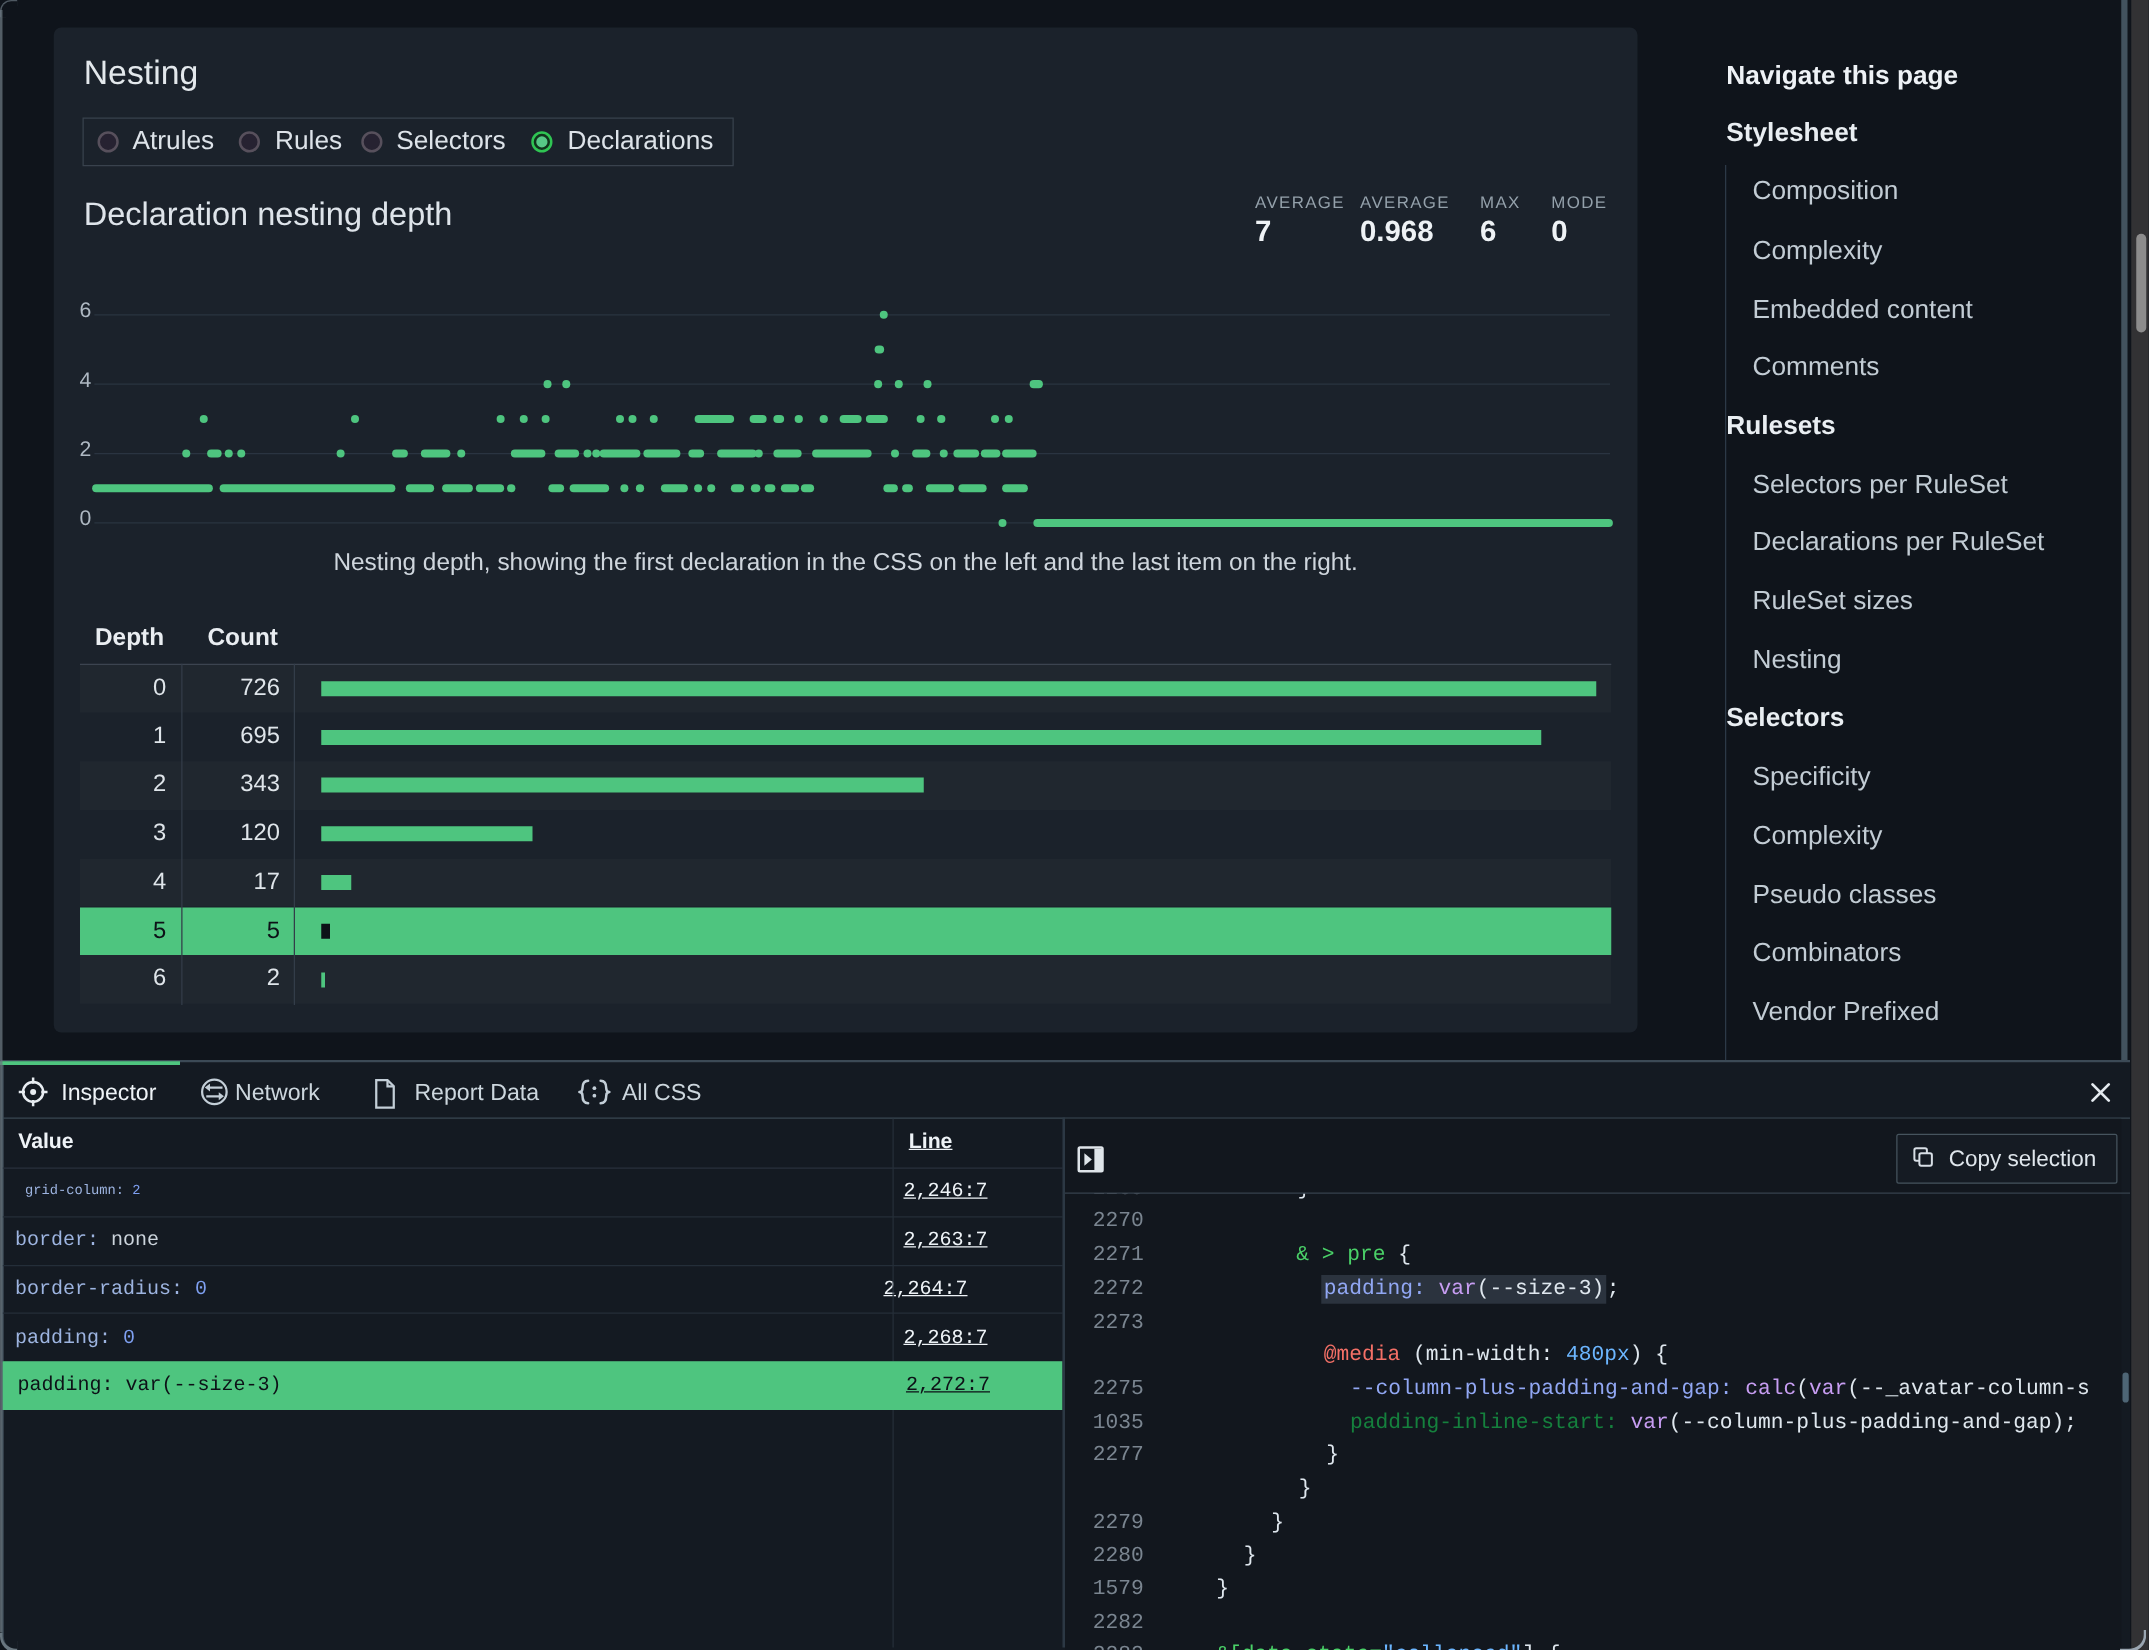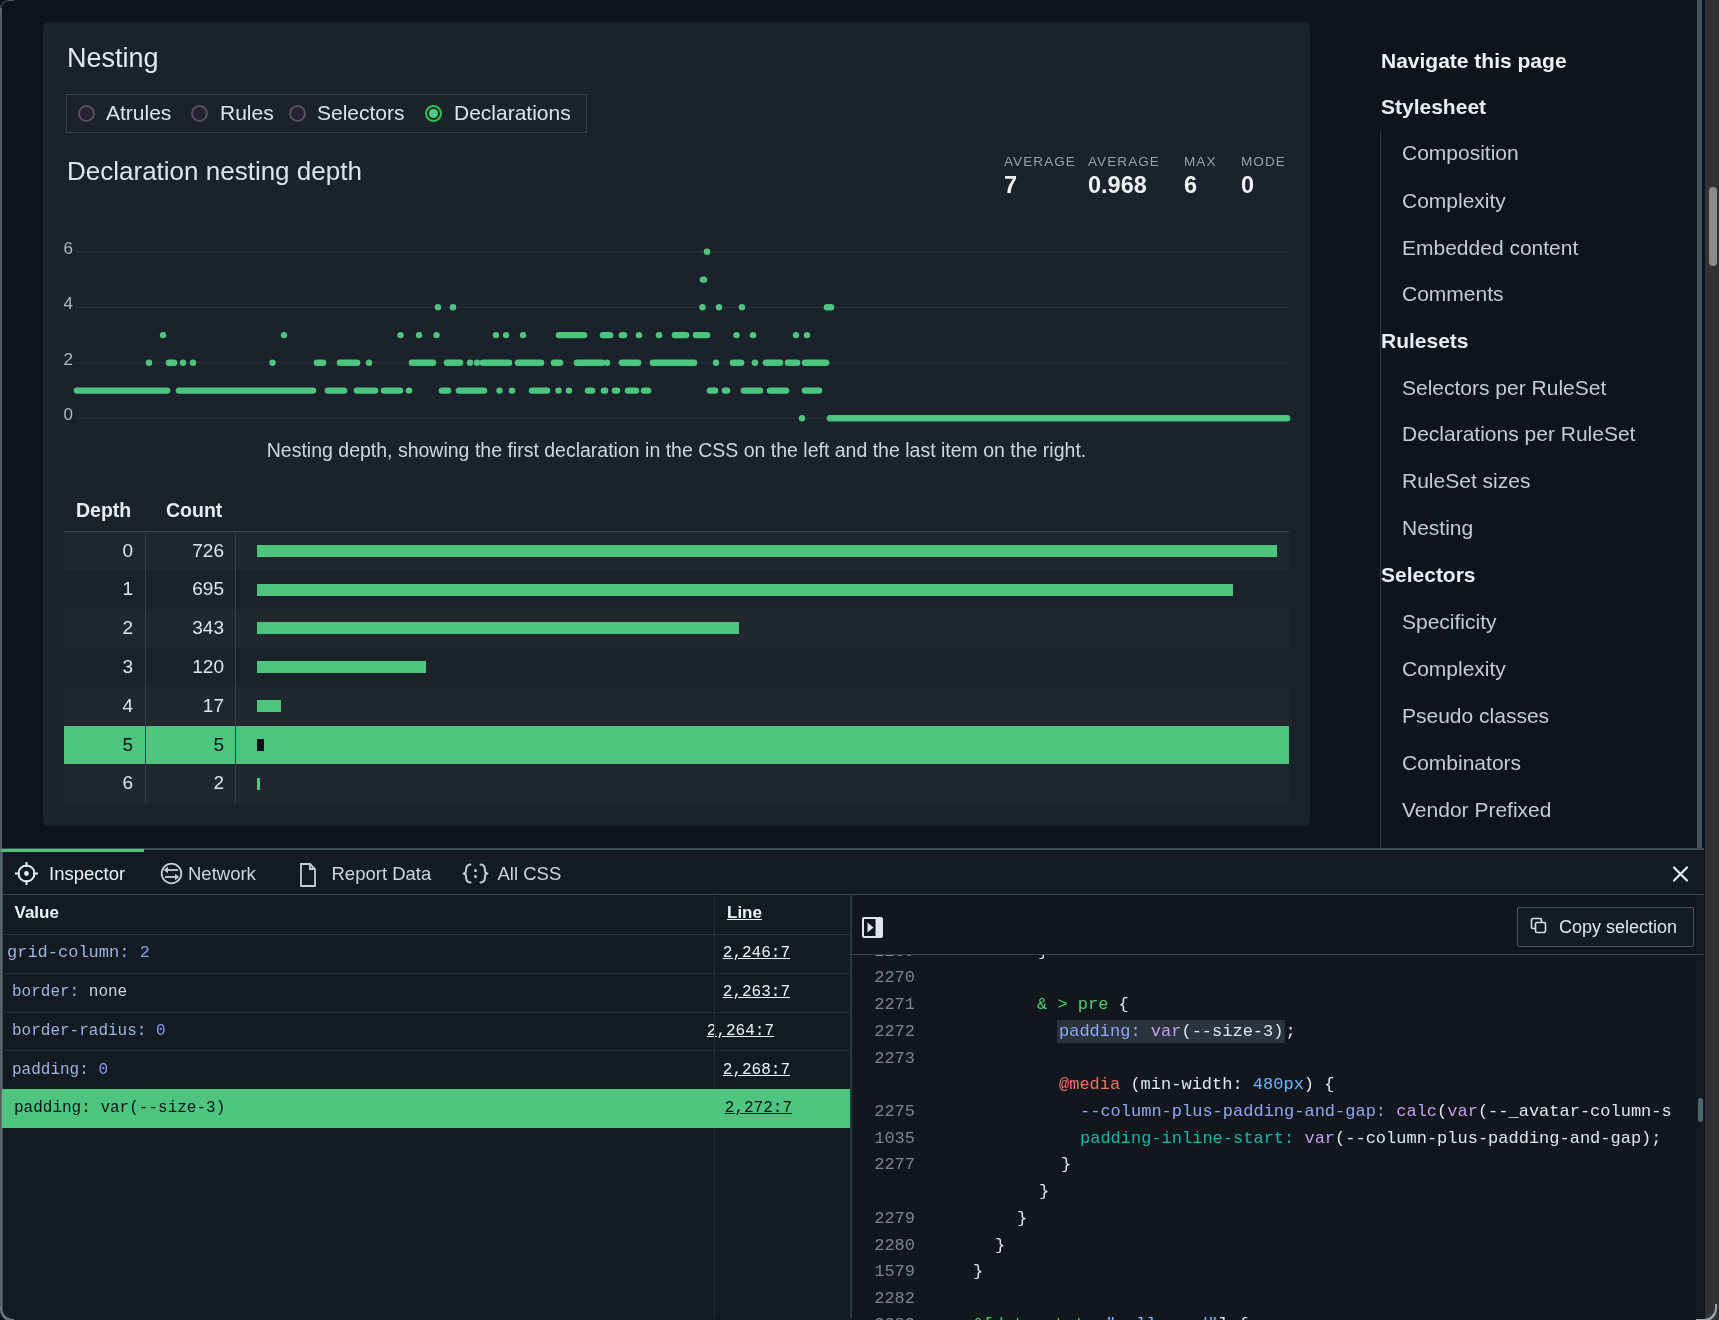--- a/index.html
+++ b/index.html
@@ -231,21 +231,21 @@
   <line x1="1674" y1="22.5" x2="1687" y2="35.5"></line>
   <line x1="1687" y1="22.5" x2="1674" y2="35.5"></line>
 </g>
 </svg>
 <div class="abs" style="left:2px;top:893.5px;width:1702px;height:1.5px;background:#394752;"></div>
 
 <div class="abs" style="left:14.5px;top:903px;font-size:17px;font-weight:bold;color:#eef3f7;">Value</div>
 <div class="abs" style="left:727px;top:903px;font-size:17px;font-weight:bold;color:#eef3f7;text-decoration:underline;">Line</div>
 <div class="abs" style="left:2px;top:933.5px;width:848px;height:1px;background:#28313c;"></div>
 <div style="position:absolute;left:0;top:934.0px;width:848px;height:38px;">
-<div style="position:absolute;left:7px;top:0;height:38px;line-height:38px;font-family:'Liberation Mono',monospace;font-size:17px;color:#9db4e0;">grid-column: <span style="color:#7e9ff0">2</span></div>
+<div style="position:absolute;left:20px;top:0;height:38px;line-height:38px;font-family:'Liberation Mono',monospace;font-size:11px;color:#9db4e0;">grid-column: <span style="color:#7e9ff0">2</span></div>
 <div style="position:absolute;left:640px;top:0;width:150px;height:38px;line-height:38px;text-align:right;font-family:'Liberation Mono',monospace;font-size:16px;"><span style="color:#eef3f7;text-decoration:underline;">2,246:7</span></div>
 </div>
 <div style="position:absolute;left:0;top:972.5px;width:848px;height:38px;">
 <div style="position:absolute;left:12px;top:0;height:38px;line-height:38px;font-family:'Liberation Mono',monospace;font-size:16px;color:#9db4e0;">border: <span style="color:#ccd4dc">none</span></div>
 <div style="position:absolute;left:640px;top:0;width:150px;height:38px;line-height:38px;text-align:right;font-family:'Liberation Mono',monospace;font-size:16px;"><span style="color:#eef3f7;text-decoration:underline;">2,263:7</span></div>
 </div>
 <div style="position:absolute;left:0;top:1011.5px;width:848px;height:38px;">
 <div style="position:absolute;left:12px;top:0;height:38px;line-height:38px;font-family:'Liberation Mono',monospace;font-size:16px;color:#9db4e0;">border-radius: <span style="color:#7e9ff0">0</span></div>
 <div style="position:absolute;left:624px;top:0;width:150px;height:38px;line-height:38px;text-align:right;font-family:'Liberation Mono',monospace;font-size:16px;"><span style="color:#eef3f7;text-decoration:underline;">2,264:7</span></div>
 </div>
@@ -274,21 +274,21 @@
       <div style="position:absolute;left:810px;top:992.1px;width:105px;height:26.8px;line-height:26.8px;font-family:'Liberation Mono',monospace;font-size:17px;text-align:right;color:#7a8590;">2271</div>
       <div style="position:absolute;left:1037px;top:992.1px;height:26.8px;line-height:26.8px;font-family:'Liberation Mono',monospace;font-size:17px;white-space:pre;"><span style="color:#4ad168">&amp; &gt; pre</span><span style="color:#dfe7ee"> {</span></div>
       <div style="position:absolute;left:810px;top:1018.8px;width:105px;height:26.8px;line-height:26.8px;font-family:'Liberation Mono',monospace;font-size:17px;text-align:right;color:#7a8590;">2272</div>
       <div style="position:absolute;left:1057px;top:1018.8px;height:26.8px;line-height:26.8px;font-family:'Liberation Mono',monospace;font-size:17px;white-space:pre;"><span style="background:#2b333e;padding:2px 2px;"><span style="color:#91a7f3">padding:</span><span style="color:#dfe7ee"> </span><span style="color:#c79df2">var</span><span style="color:#dfe7ee">(--size-3)</span></span><span style="color:#dfe7ee">;</span></div>
       <div style="position:absolute;left:810px;top:1045.5px;width:105px;height:26.8px;line-height:26.8px;font-family:'Liberation Mono',monospace;font-size:17px;text-align:right;color:#7a8590;">2273</div>
       <div style="position:absolute;left:810px;top:1072.3px;width:105px;height:26.8px;line-height:26.8px;font-family:'Liberation Mono',monospace;font-size:17px;text-align:left;color:#7a8590;">2274</div>
       <div style="position:absolute;left:1059px;top:1072.3px;height:26.8px;line-height:26.8px;font-family:'Liberation Mono',monospace;font-size:17px;white-space:pre;"><span style="color:#f47067">@media</span><span style="color:#dfe7ee"> (min-width: </span><span style="color:#6cb6ff">480px</span><span style="color:#dfe7ee">) {</span></div>
       <div style="position:absolute;left:810px;top:1099.0px;width:105px;height:26.8px;line-height:26.8px;font-family:'Liberation Mono',monospace;font-size:17px;text-align:right;color:#7a8590;">2275</div>
       <div style="position:absolute;left:1080px;top:1099.0px;height:26.8px;line-height:26.8px;font-family:'Liberation Mono',monospace;font-size:17px;white-space:pre;"><span style="color:#91a7f3">--column-plus-padding-and-gap:</span><span style="color:#dfe7ee"> </span><span style="color:#c79df2">calc</span><span style="color:#dfe7ee">(</span><span style="color:#c79df2">var</span><span style="color:#dfe7ee">(--_avatar-column-s</span></div>
       <div style="position:absolute;left:810px;top:1125.7px;width:105px;height:26.8px;line-height:26.8px;font-family:'Liberation Mono',monospace;font-size:17px;text-align:right;color:#7a8590;">1035</div>
-      <div style="position:absolute;left:1080px;top:1125.7px;height:26.8px;line-height:26.8px;font-family:'Liberation Mono',monospace;font-size:17px;white-space:pre;"><span style="color:#14b8a6">padding-inline-start:</span><span style="color:#dfe7ee"> </span><span style="color:#c79df2">var</span><span style="color:#dfe7ee">(--column-plus-padding-and-gap);</span></div>
+      <div style="position:absolute;left:1080px;top:1125.7px;height:26.8px;line-height:26.8px;font-family:'Liberation Mono',monospace;font-size:17px;white-space:pre;"><span style="color:#15803d">padding-inline-start:</span><span style="color:#dfe7ee"> </span><span style="color:#c79df2">var</span><span style="color:#dfe7ee">(--column-plus-padding-and-gap);</span></div>
       <div style="position:absolute;left:810px;top:1152.4px;width:105px;height:26.8px;line-height:26.8px;font-family:'Liberation Mono',monospace;font-size:17px;text-align:right;color:#7a8590;">2277</div>
       <div style="position:absolute;left:1061px;top:1152.4px;height:26.8px;line-height:26.8px;font-family:'Liberation Mono',monospace;font-size:17px;white-space:pre;"><span style="color:#dfe7ee">}</span></div>
       <div style="position:absolute;left:810px;top:1179.1px;width:105px;height:26.8px;line-height:26.8px;font-family:'Liberation Mono',monospace;font-size:17px;text-align:left;color:#7a8590;">2278</div>
       <div style="position:absolute;left:1039px;top:1179.1px;height:26.8px;line-height:26.8px;font-family:'Liberation Mono',monospace;font-size:17px;white-space:pre;"><span style="color:#dfe7ee">}</span></div>
       <div style="position:absolute;left:810px;top:1205.8px;width:105px;height:26.8px;line-height:26.8px;font-family:'Liberation Mono',monospace;font-size:17px;text-align:right;color:#7a8590;">2279</div>
       <div style="position:absolute;left:1017px;top:1205.8px;height:26.8px;line-height:26.8px;font-family:'Liberation Mono',monospace;font-size:17px;white-space:pre;"><span style="color:#dfe7ee">}</span></div>
       <div style="position:absolute;left:810px;top:1232.6px;width:105px;height:26.8px;line-height:26.8px;font-family:'Liberation Mono',monospace;font-size:17px;text-align:right;color:#7a8590;">2280</div>
       <div style="position:absolute;left:995px;top:1232.6px;height:26.8px;line-height:26.8px;font-family:'Liberation Mono',monospace;font-size:17px;white-space:pre;"><span style="color:#dfe7ee">}</span></div>
       <div style="position:absolute;left:810px;top:1259.3px;width:105px;height:26.8px;line-height:26.8px;font-family:'Liberation Mono',monospace;font-size:17px;text-align:right;color:#7a8590;">1579</div>
       <div style="position:absolute;left:973px;top:1259.3px;height:26.8px;line-height:26.8px;font-family:'Liberation Mono',monospace;font-size:17px;white-space:pre;"><span style="color:#dfe7ee">}</span></div>

